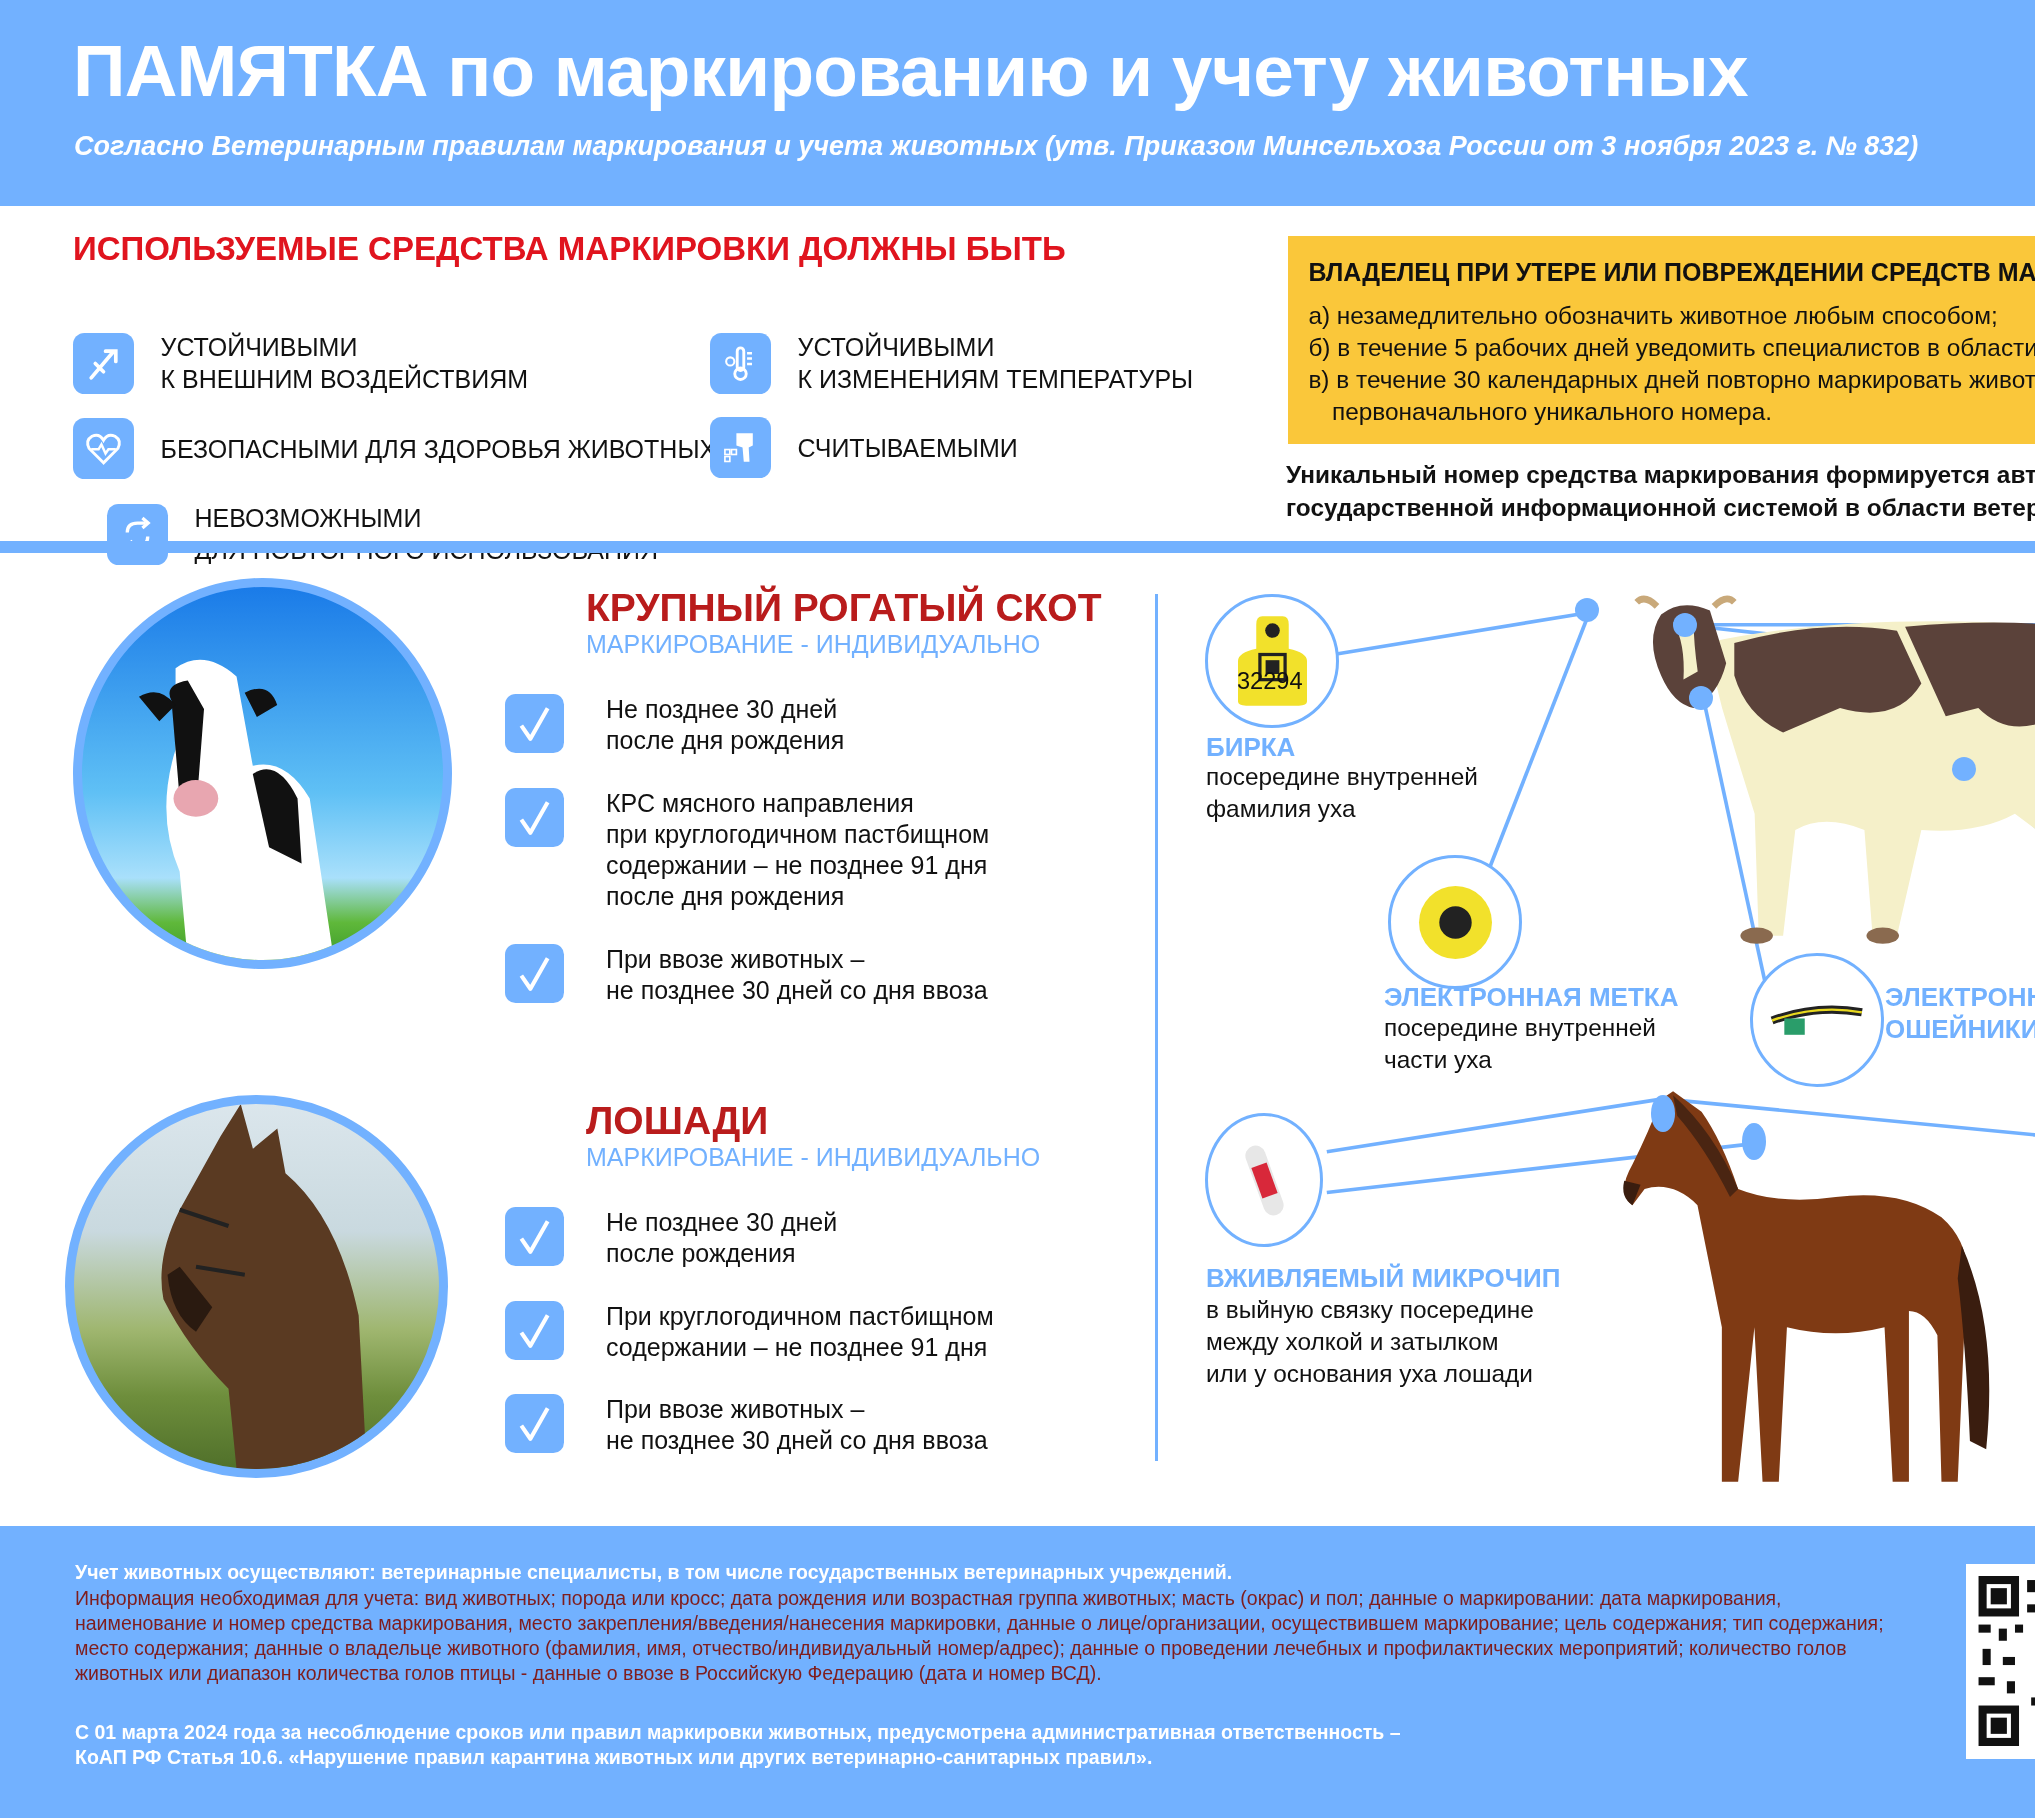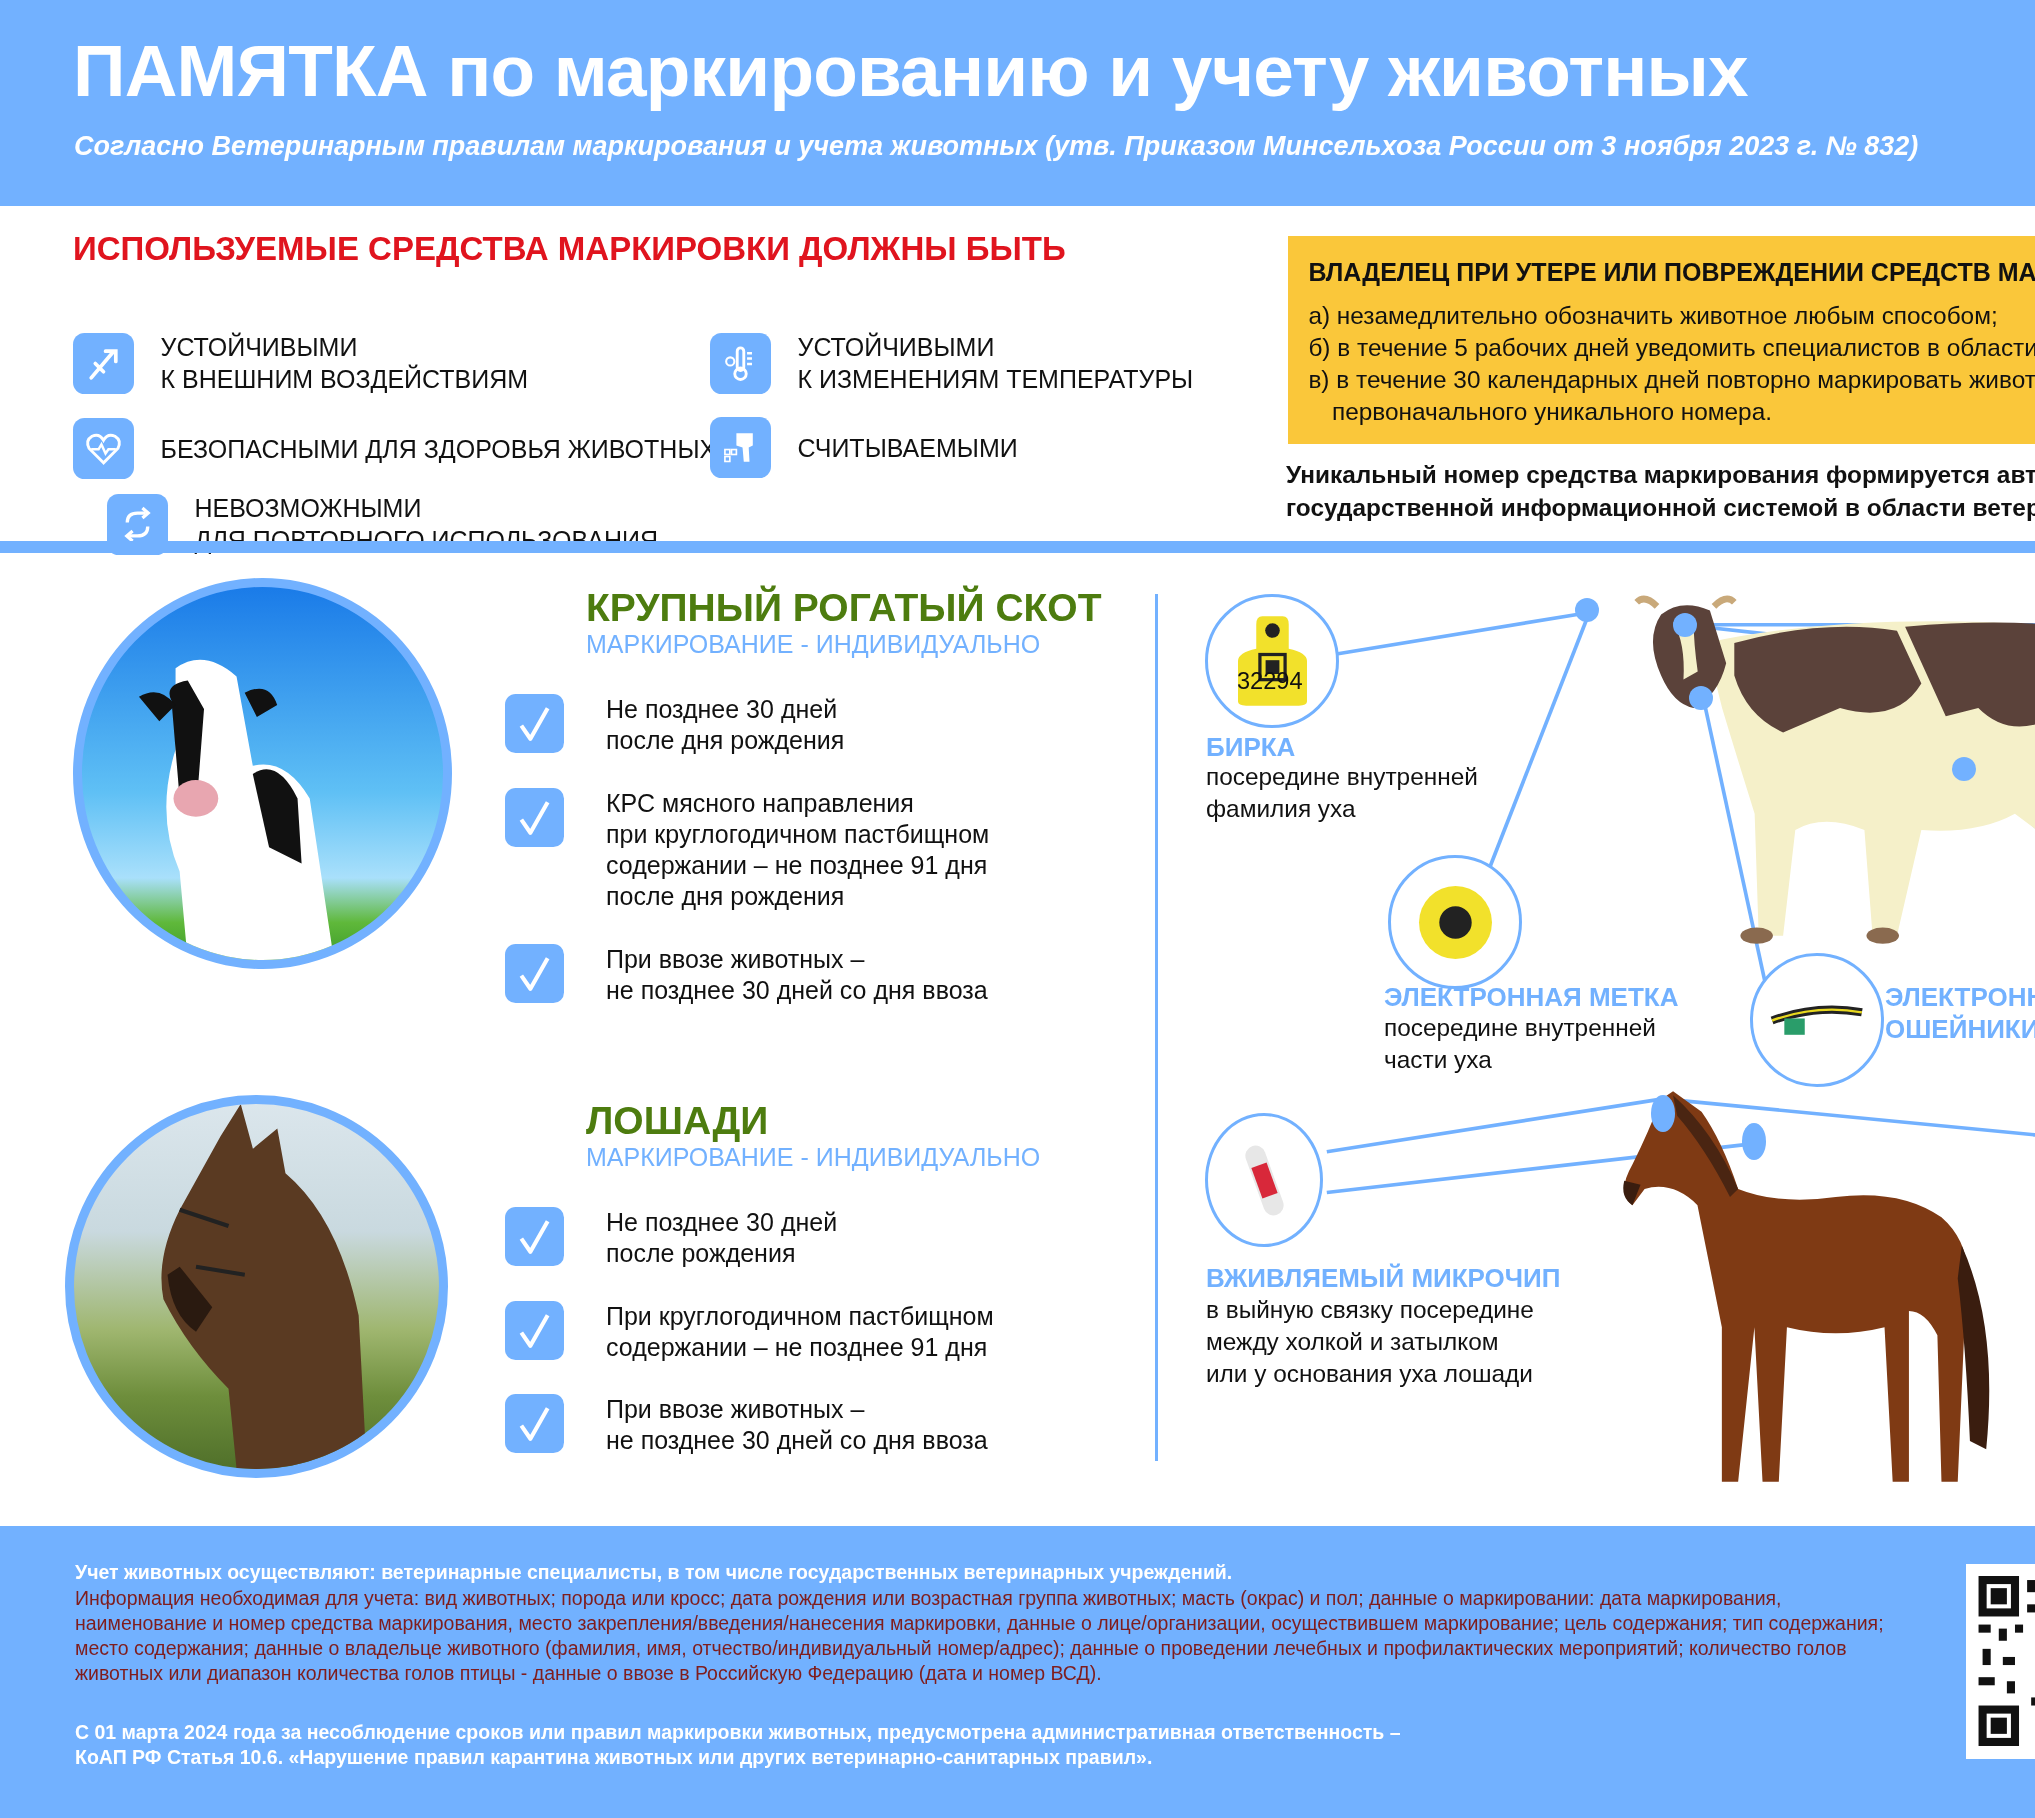--- a/index.html
+++ b/index.html
@@ -27,21 +27,21 @@
 
   .divider-h { left: 0; top: 541px; width: 2571px; height: 12.2px; background: #72b1ff; }
   .divider-v { left: 1155px; top: 594px; width: 3.3px; height: 867px; background: #72b1ff; }
 
   
   .photo-circle { position: absolute; border-radius: 50%; border: 9.8px solid #72b1ff; overflow: hidden; }
   .cow-photo { left: 73px; top: 578px; width: 379px; height: 391px; background: linear-gradient(180deg, #1a7be8 0%, #5fc0f5 55%, #a9e0fb 78%, #5fb83a 90%, #3d9a2a 100%); }
   .horse-photo { left: 65px; top: 1095px; width: 383px; height: 383px; background: linear-gradient(180deg, #dbe6ec 0%, #c9d9df 35%, #9fb66f 62%, #6e8e3c 80%, #50702a 100%); }
 
   
-  .species-title { position: absolute; font-size: 39px; font-weight: bold; color: #4d7c0f; white-space: nowrap; }
+  .species-title { position: absolute; font-size: 39px; font-weight: bold; color: #b91c1c; white-space: nowrap; }
   .species-sub { position: absolute; font-size: 25px; color: #72b1ff; white-space: nowrap; }
   .check-item { position: absolute; display: flex; align-items: flex-start; }
   .check-box { width: 59px; height: 59px; border-radius: 10.6px; background: #72b1ff; display: flex; align-items: center; justify-content: center; flex-shrink: 0; }
   .check-text { margin-left: 42px; font-size: 25px; line-height: 31px; color: #111; white-space: nowrap; }
 
   
   .dev-circle { position: absolute; width: 134px; height: 134px; border-radius: 50%; border: 3.3px solid #72b1ff; background: #ffffff; display: flex; align-items: center; justify-content: center; }
   .dev-label { position: absolute; font-size: 26px; font-weight: bold; color: #72b1ff; line-height: 32px; white-space: nowrap; }
   .dev-desc { position: absolute; font-size: 24.4px; line-height: 32px; color: #111; white-space: nowrap; }
   .dot { position: absolute; width: 24.4px; height: 24.4px; border-radius: 50%; background: #72b1ff; }
@@ -110,21 +110,21 @@
         <rect x="12" y="55" width="12" height="12" fill="none" stroke="#fff" stroke-width="4"></rect>
         <rect x="28" y="55" width="12" height="12" fill="none" stroke="#fff" stroke-width="4"></rect>
         <rect x="12" y="72" width="12" height="12" fill="none" stroke="#fff" stroke-width="4"></rect>
       </svg>
   </div>
   <div class="req-text">
       <div>СЧИТЫВАЕМЫМИ</div>
     </div>
 </div>
 
-<div class="req-item" style="left:73px; top:460px;padding-left:34px;">
+<div class="req-item" style="left:73px; top:470px;padding-left:34px;">
   <div class="req-icon">
     <svg width="41" height="41" viewBox="0 0 100 100">
         <path d="M25 45 Q25 22 50 22 H70 M75 55 Q75 78 50 78 H30" stroke="#fff" stroke-width="8" fill="none"></path>
         <path d="M62 10 L76 22 L62 34 M38 66 L24 78 L38 90" stroke="#fff" stroke-width="8" fill="none"></path>
       </svg>
   </div>
   <div class="req-text">
       <div>НЕВОЗМОЖНЫМИ</div>
       <div>ДЛЯ ПОВТОРНОГО ИСПОЛЬЗОВАНИЯ</div>
     </div>

